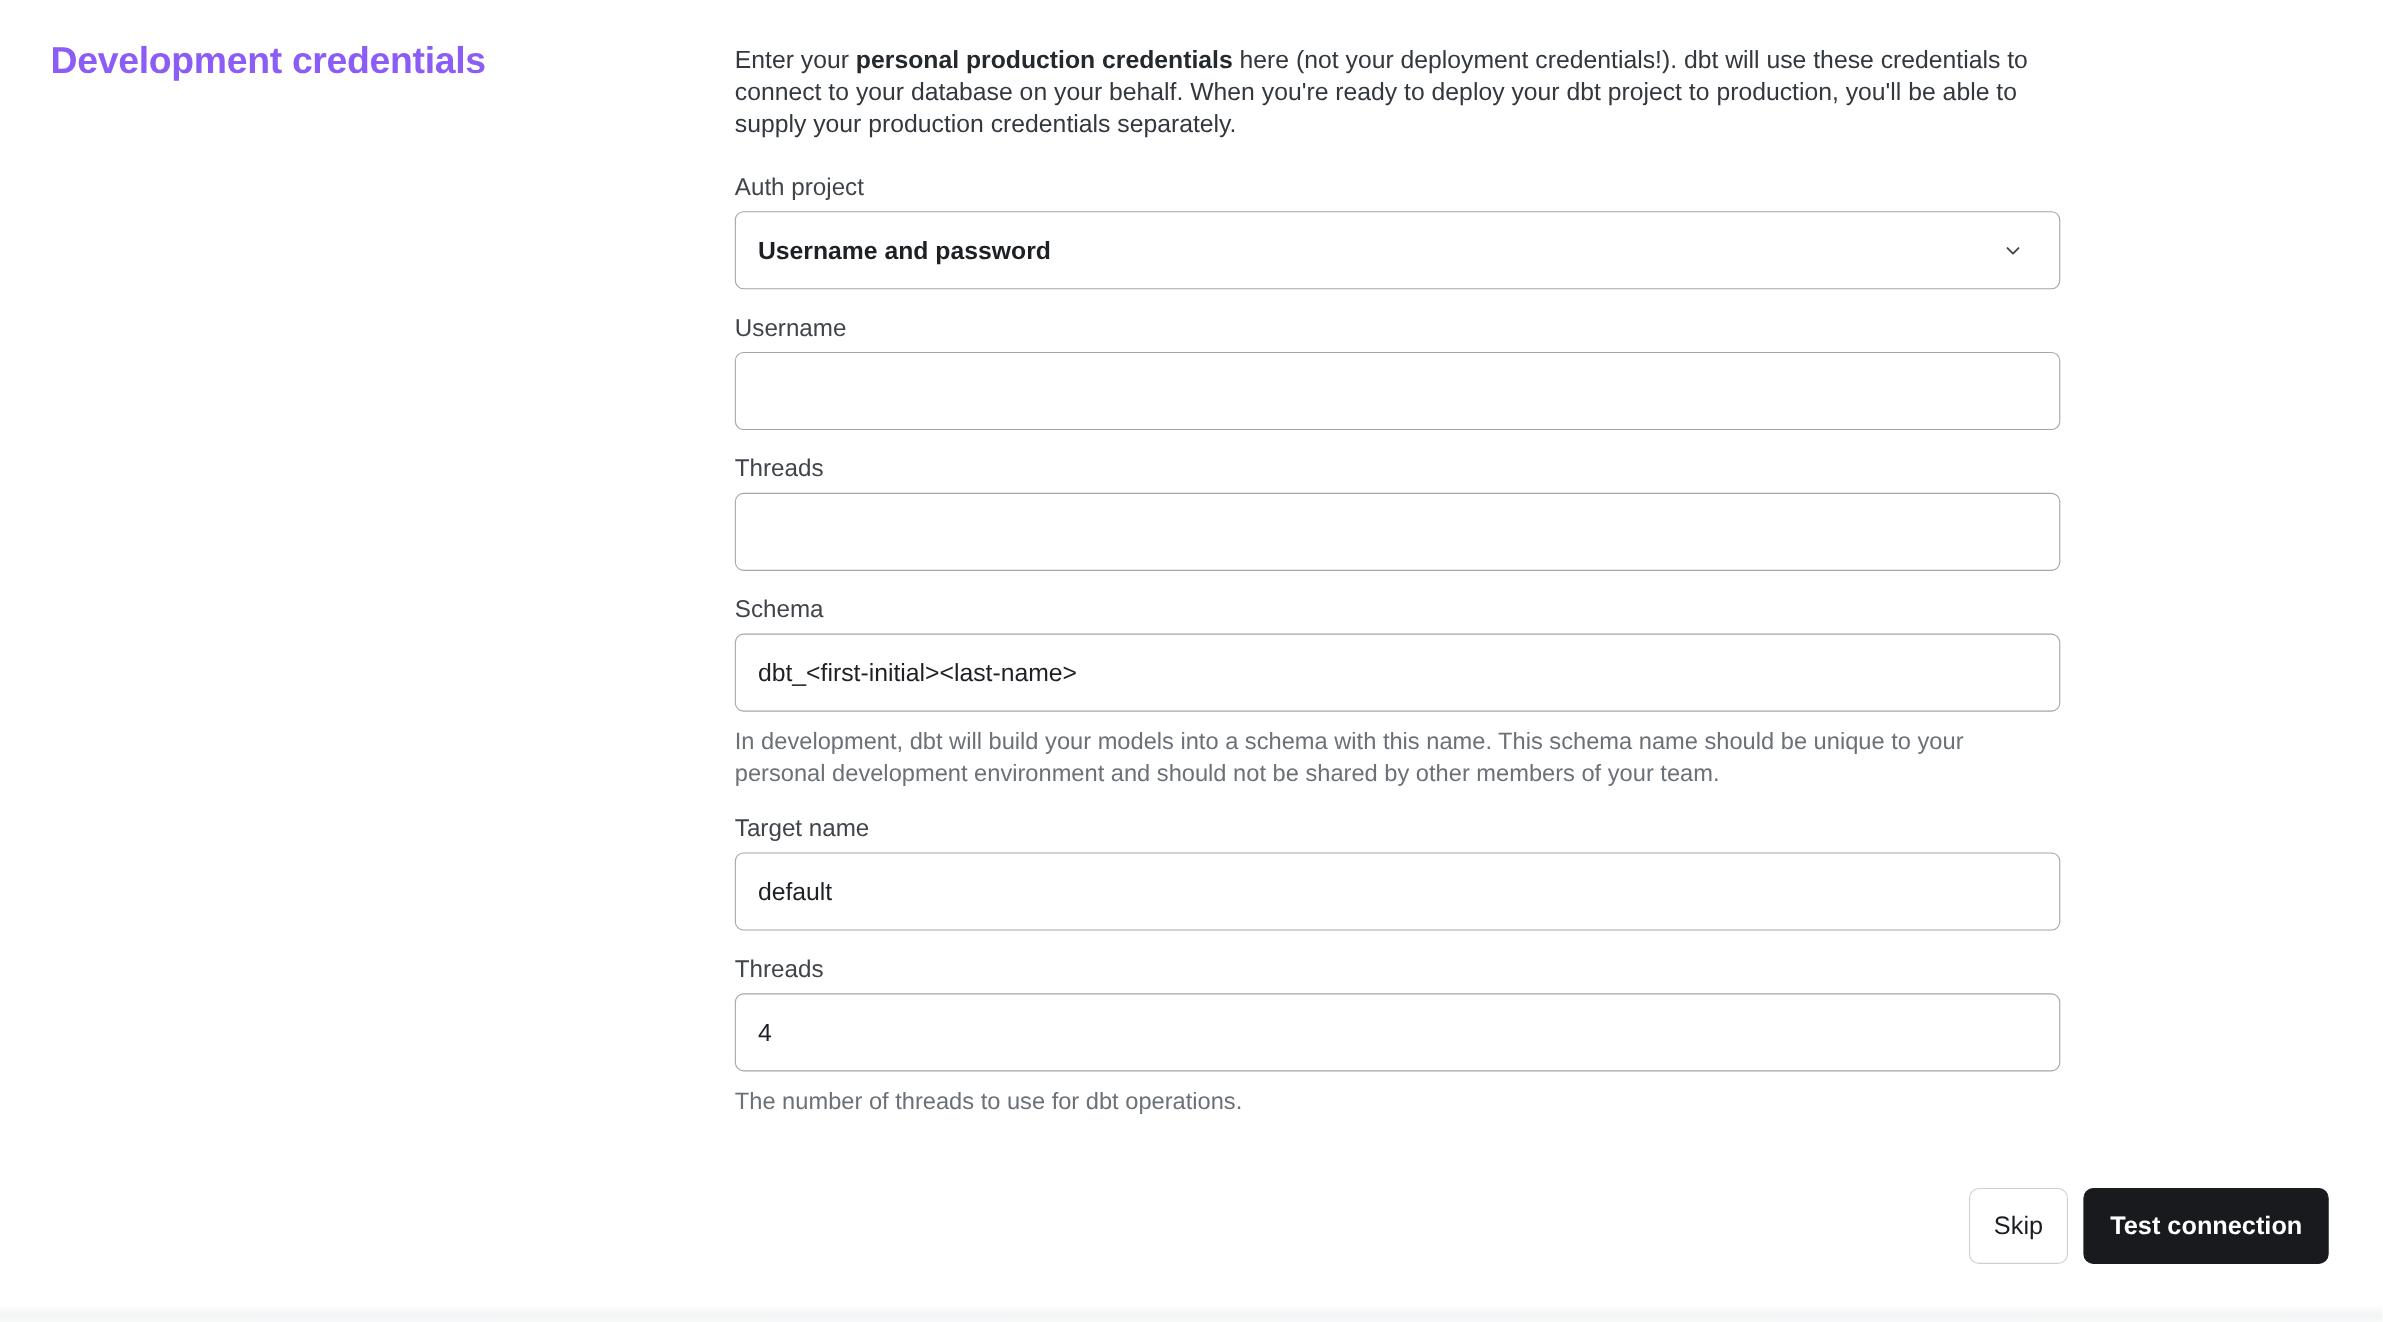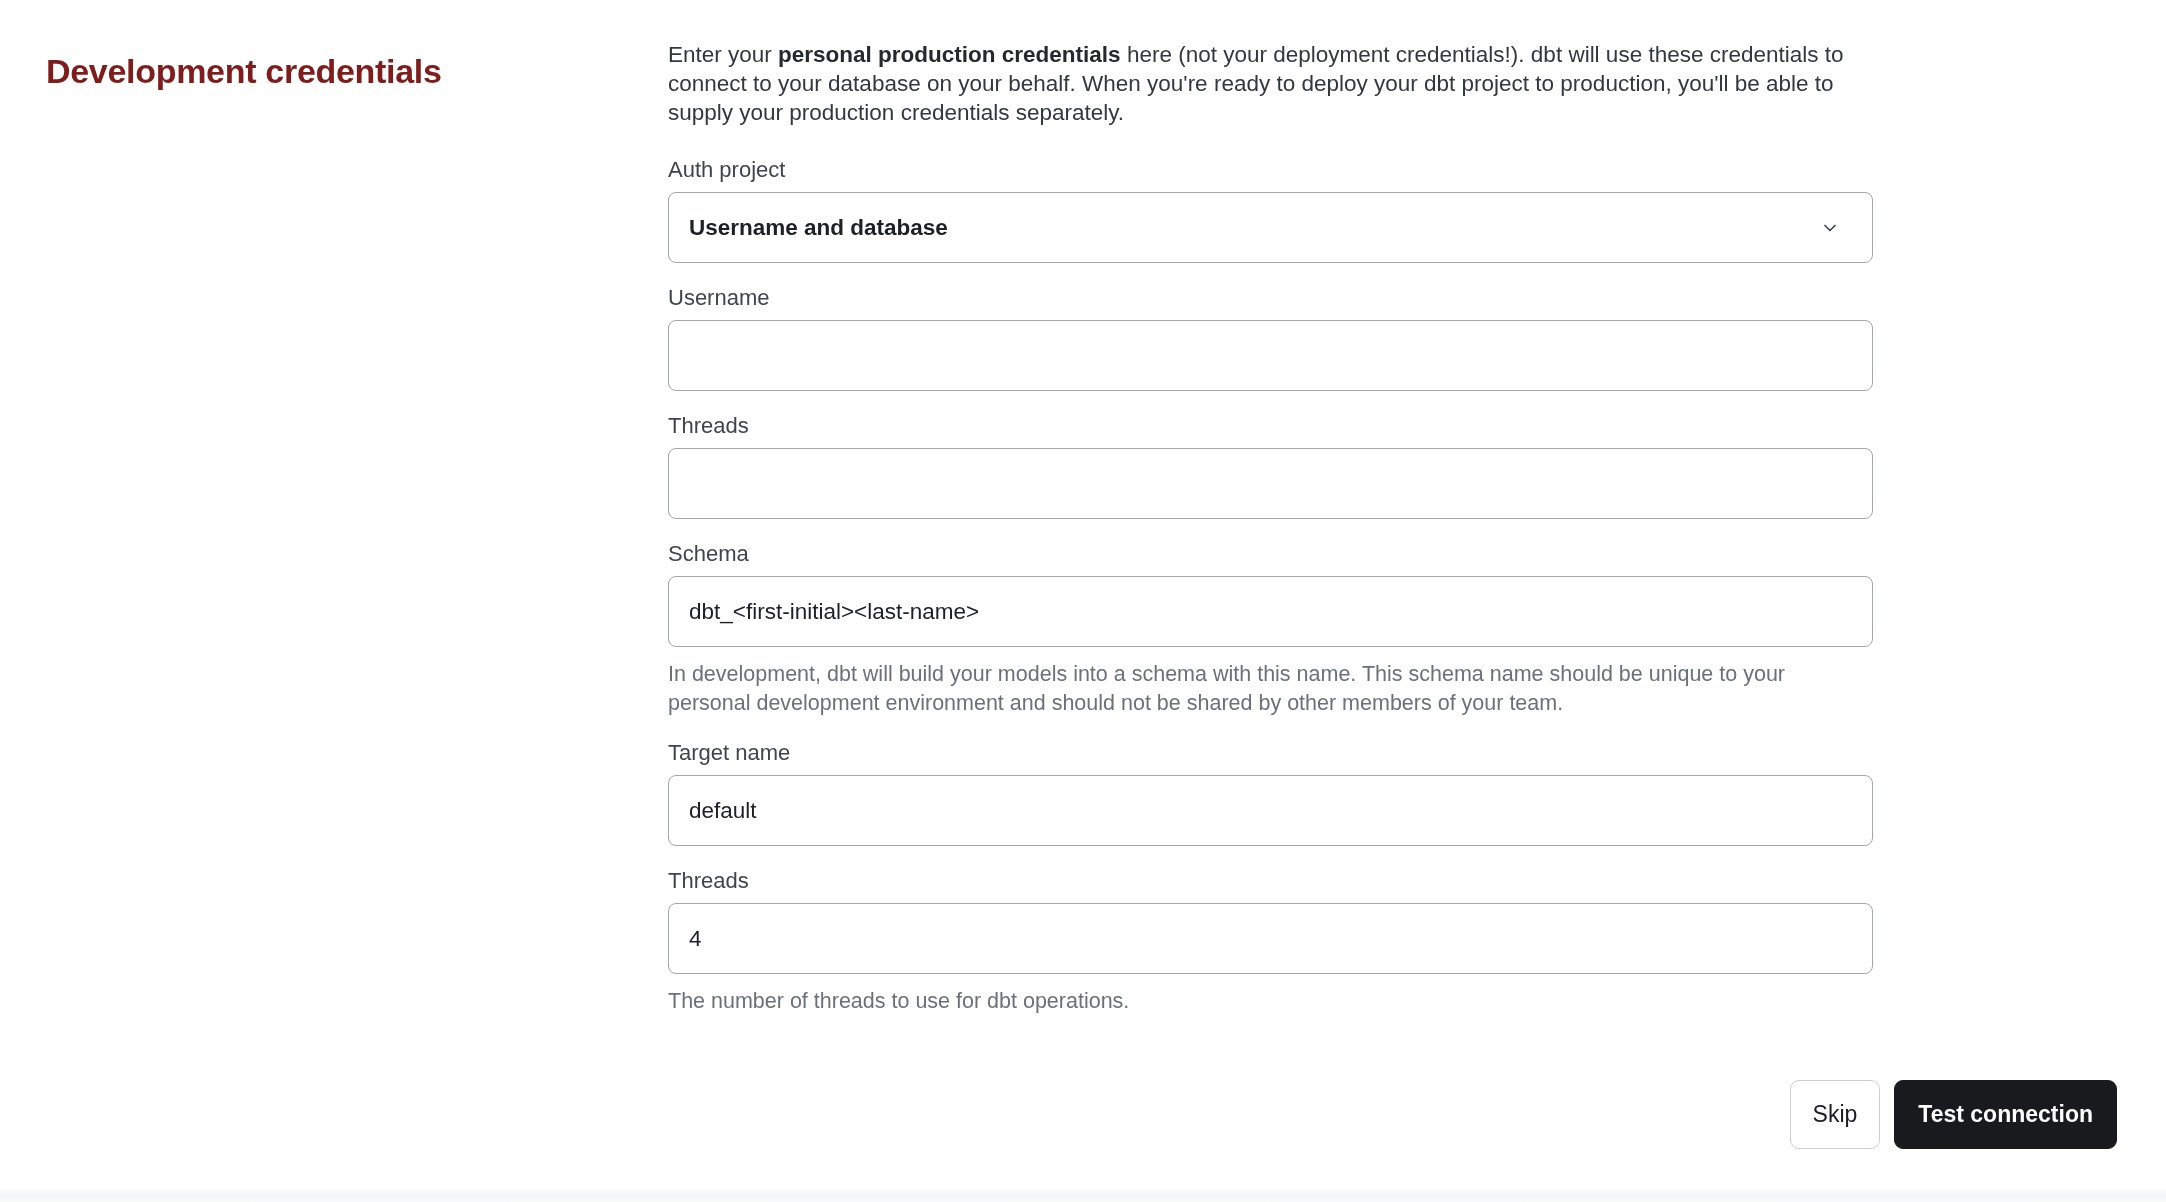--- a/index.html
+++ b/index.html
@@ -10,26 +10,26 @@
     position: relative;
     background: #ffffff;
     font-family: "Liberation Sans", sans-serif;
     overflow: hidden;
     color: #16181b;
   }
 
   .page-title {
     position: absolute;
     left: 46px;
-    top: 52px;
+    top: 36px;
     margin: 0;
     font-size: 34px;
     font-weight: 600;
     letter-spacing: -0.3px;
-    color: #7f1d1d;
+    color: #8b5cf6;
   }
 
   .form-col {
     position: absolute;
     left: 668px;
     top: 40px;
     width: 1205px;
   }
 
   .intro {
@@ -127,21 +127,21 @@
 
 <h1 class="page-title">Development credentials</h1>
 
 <div class="form-col">
 
   <p class="intro"><span>Enter your </span><b>personal production credentials</b><span> here (not your deployment credentials!). dbt will use these credentials to connect to your database on your behalf. When you're ready to deploy your dbt project to production, you'll be able to supply your production credentials separately.</span></p>
 
   <div class="group">
     <label class="lbl">Auth project</label>
     <div class="select">
-      <span class="select-value">Username and database</span>
+      <span class="select-value">Username and password</span>
       <svg class="chevron" viewBox="0 0 20 20" aria-hidden="true">
         <path d="M5 7.5 L10 12.5 L15 7.5" fill="none" stroke="currentColor" stroke-width="1.7" stroke-linecap="round" stroke-linejoin="round"></path>
       </svg>
     </div>
   </div>
 
   <div class="group">
     <label class="lbl">Username</label>
     <input class="input" type="text" value="" style="">
   </div>

